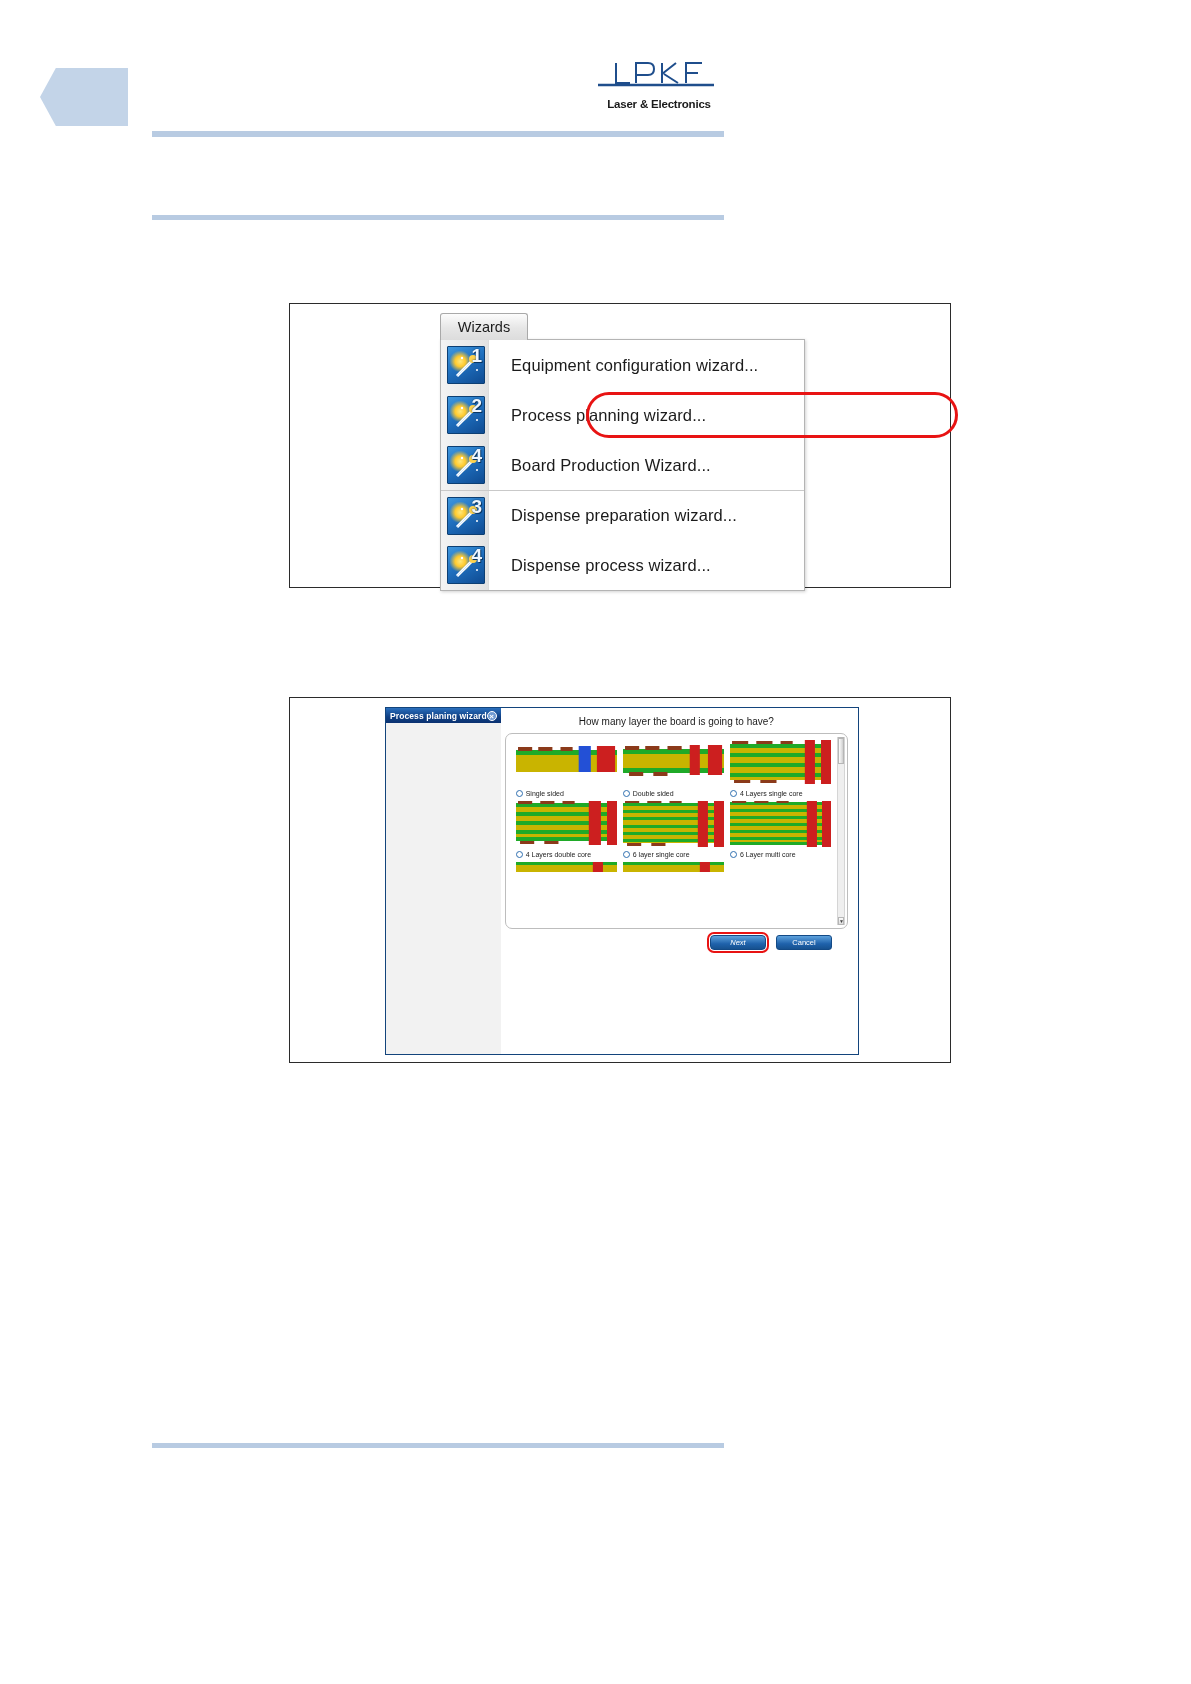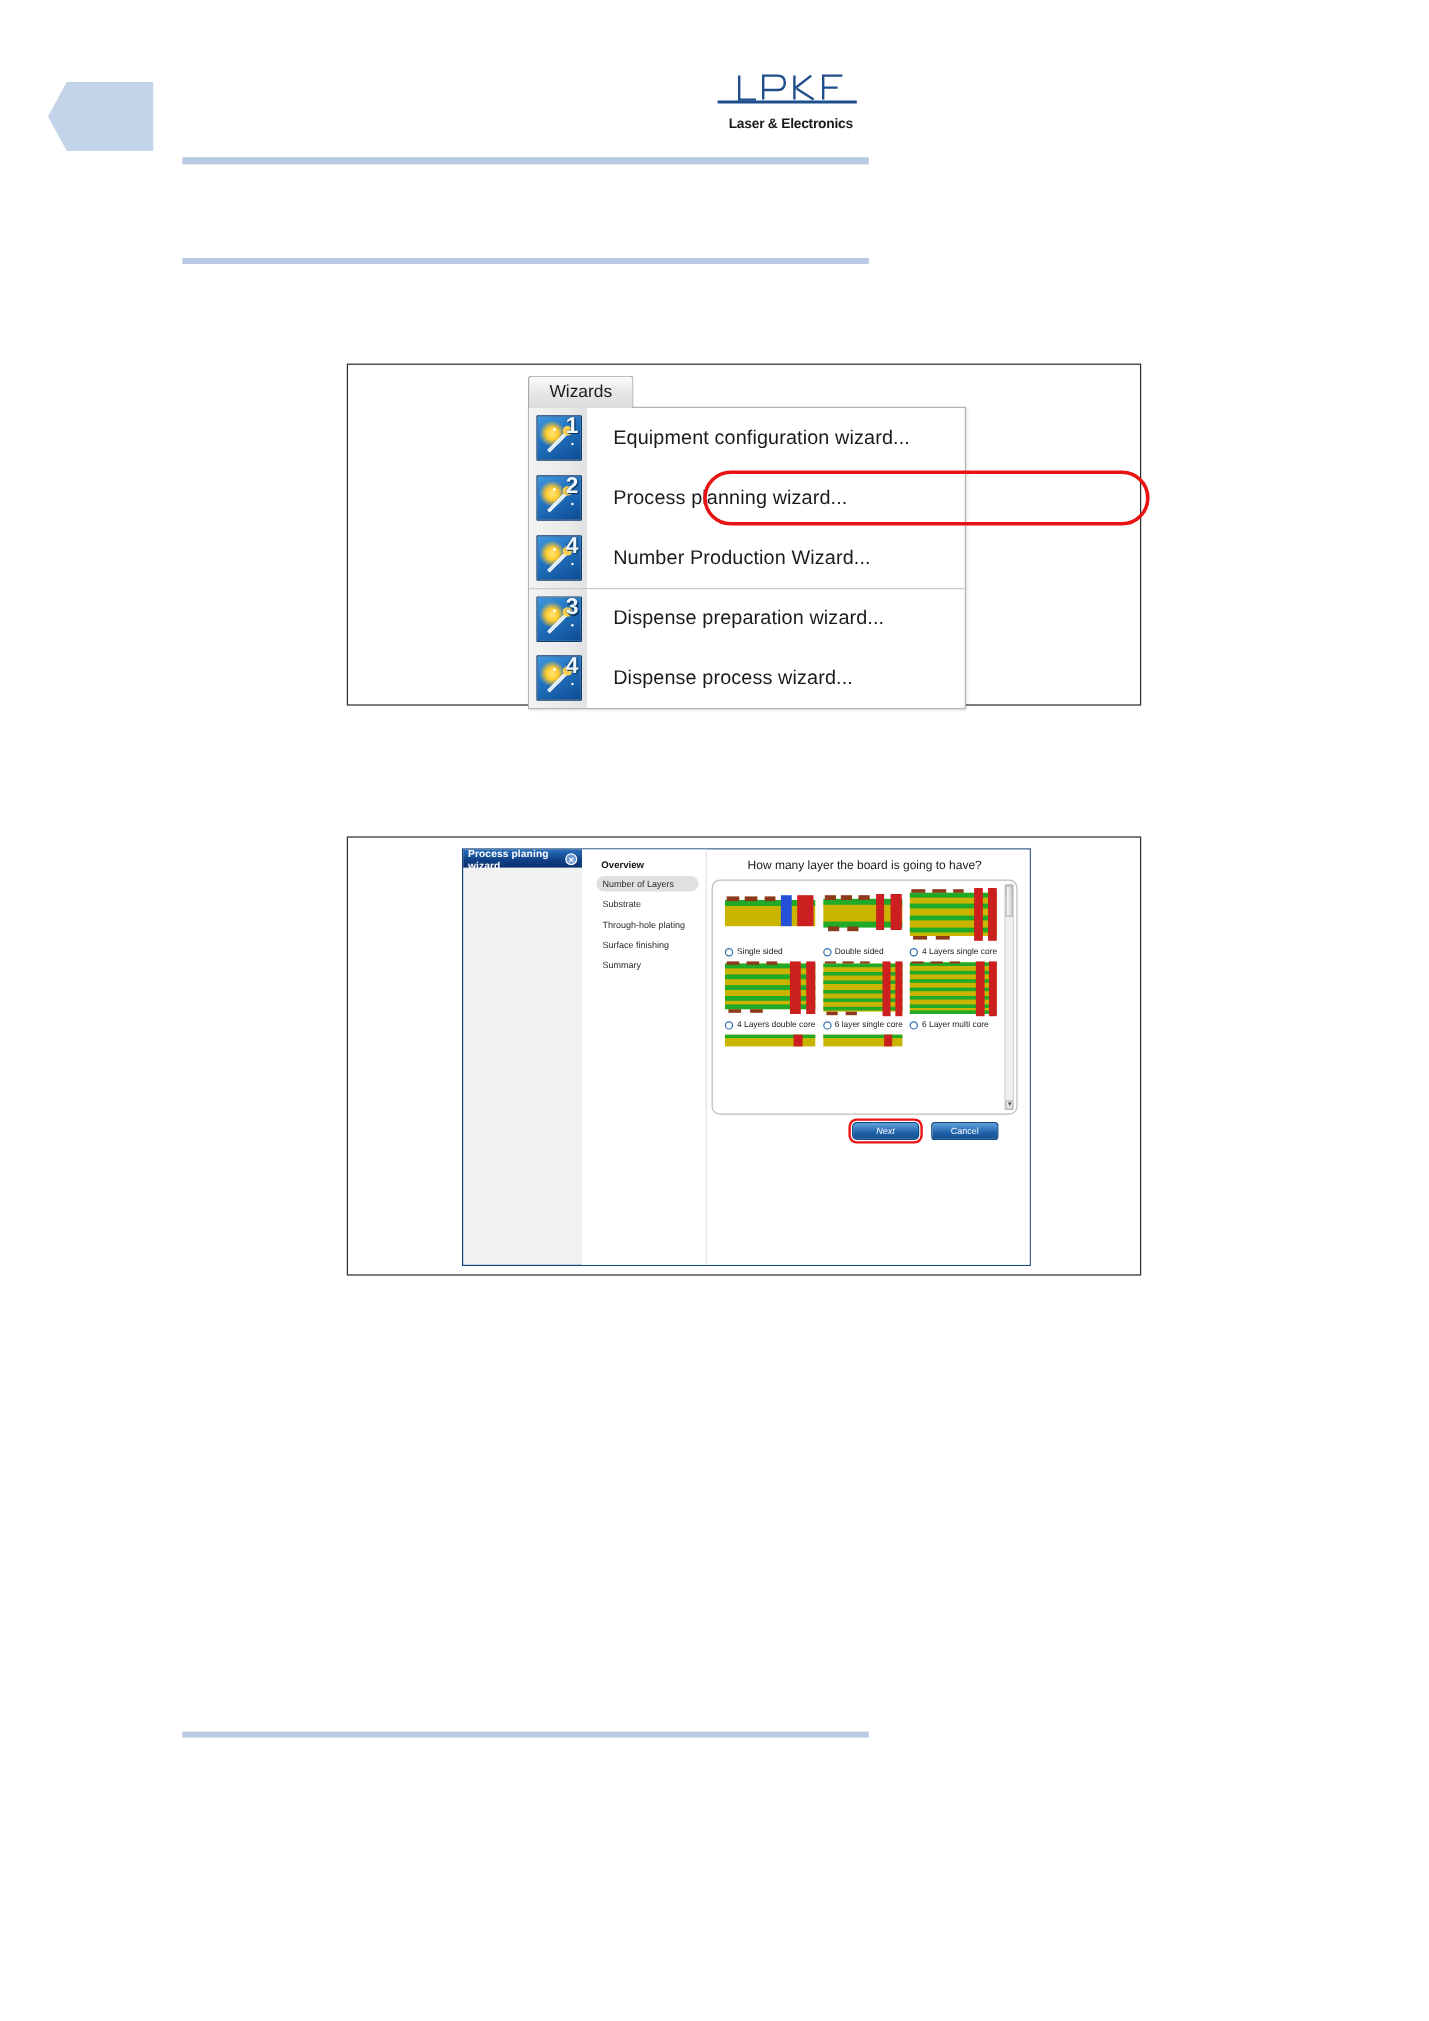--- a/index.html
+++ b/index.html
@@ -327,21 +327,21 @@
           <div class="mi-icon">
             <svg class="wand" viewBox="0 0 28 26">
               <line x1="4" y1="23" x2="20" y2="7" stroke="#ffffff" stroke-width="3"></line>
               <line x1="4" y1="23" x2="20" y2="7" stroke="#c9e4ff" stroke-width="1"></line>
               <circle cx="20" cy="6" r="4" fill="#ffd34d"></circle>
               <circle cx="9" cy="5" r="1.2" fill="#ffffff"></circle>
               <circle cx="24" cy="17" r="1" fill="#ffffff"></circle>
             </svg>
             <span class="num">4</span>
           </div>
-          <div class="mi-label">Number Production Wizard...</div>
+          <div class="mi-label">Board Production Wizard...</div>
         </div>
 
         <div class="menu-item sep">
           <div class="mi-icon">
             <svg class="wand" viewBox="0 0 28 26">
               <line x1="4" y1="23" x2="20" y2="7" stroke="#ffffff" stroke-width="3"></line>
               <line x1="4" y1="23" x2="20" y2="7" stroke="#c9e4ff" stroke-width="1"></line>
               <circle cx="20" cy="6" r="4" fill="#ffd34d"></circle>
               <circle cx="9" cy="5" r="1.2" fill="#ffffff"></circle>
               <circle cx="24" cy="17" r="1" fill="#ffffff"></circle>
@@ -398,28 +398,20 @@
               <path d="M38 11 L38 3 L45 3 M38 7 L43 7"></path>
               <path d="M2 12.5 L50 12.5"></path>
             </g>
           </svg>
           <div class="sub">Laser &amp; Electronics</div>
         </div>
       </div>
 
       <div class="dlg-body">
 
-        <div class="dlg-side">
-          <div class="side-title">Overview</div>
-          <div class="side-item active">Number of Layers</div>
-          <div class="side-item">Substrate</div>
-          <div class="side-item">Through-hole plating</div>
-          <div class="side-item">Surface finishing</div>
-          <div class="side-item">Summary</div>
-        </div>
 
         <div class="dlg-main">
           <div class="dlg-q">How many layer the board is going to have?</div>
 
           <div class="opt-panel">
             <div class="opt-grid">
 
               <div class="opt-cell">
                 <svg class="pcb" viewBox="0 0 100 46" preserveAspectRatio="none">
                   <rect x="0" y="14" width="100" height="18" fill="#c9b400"></rect>

